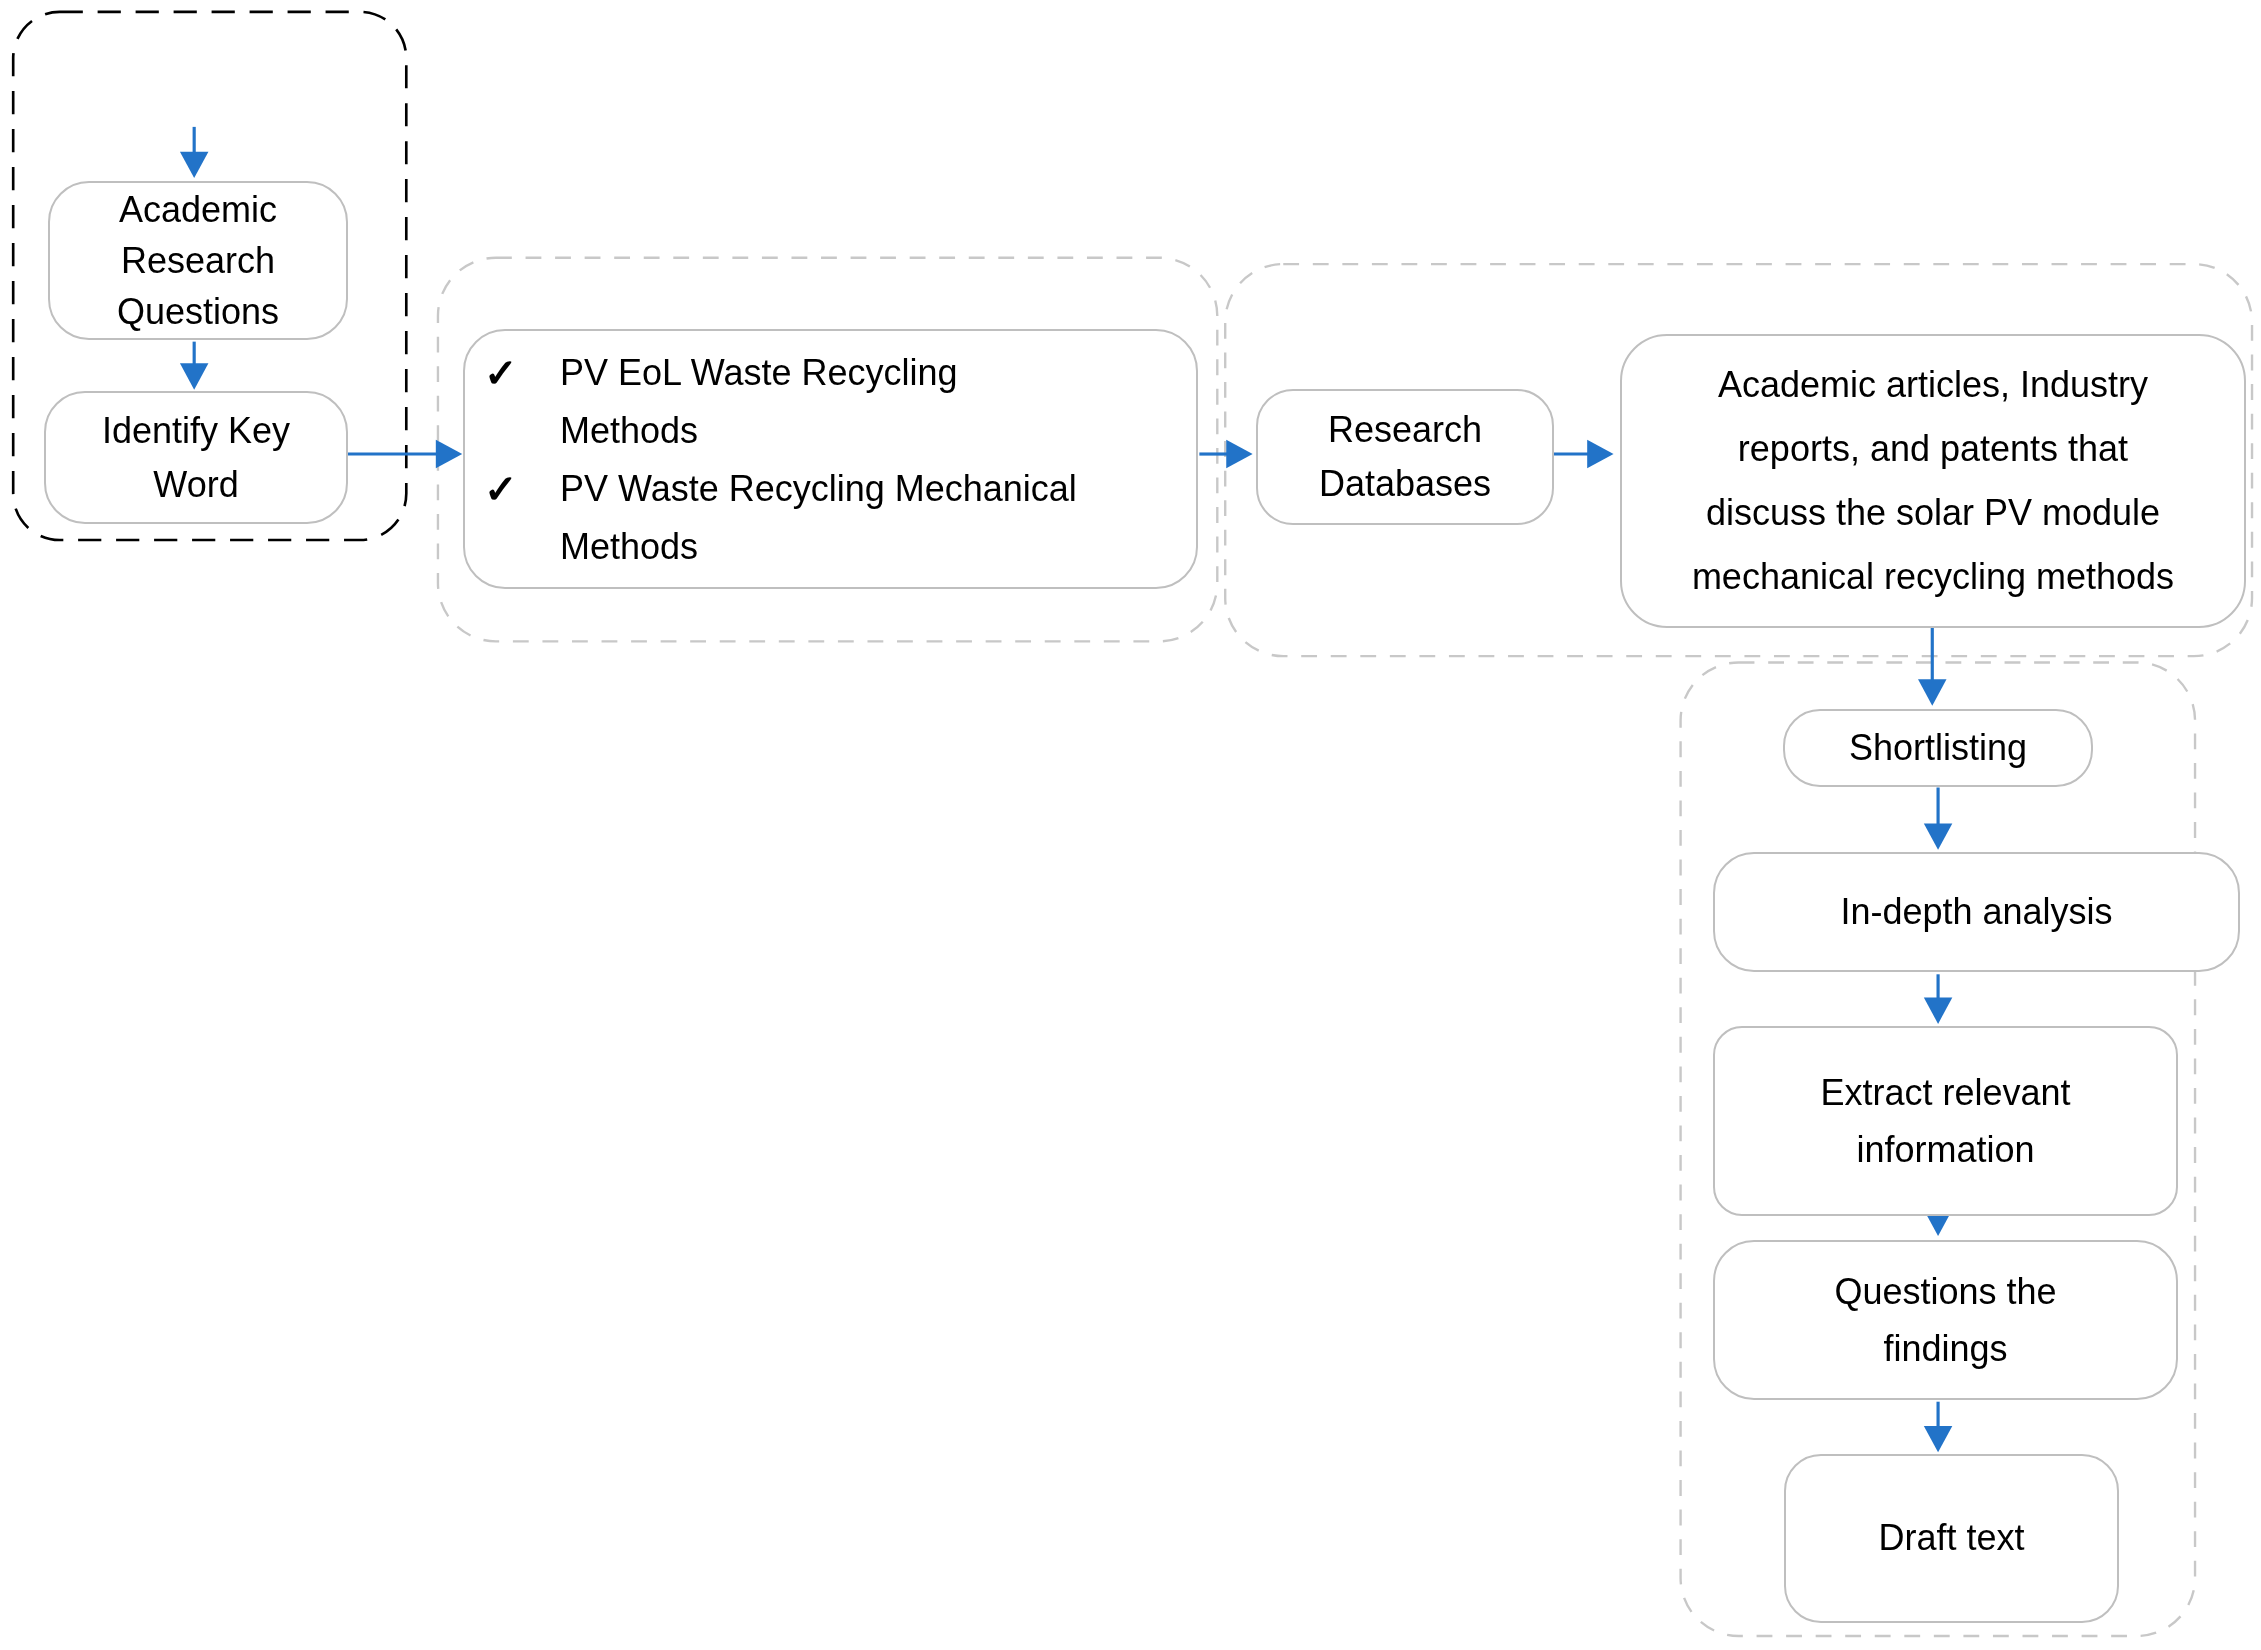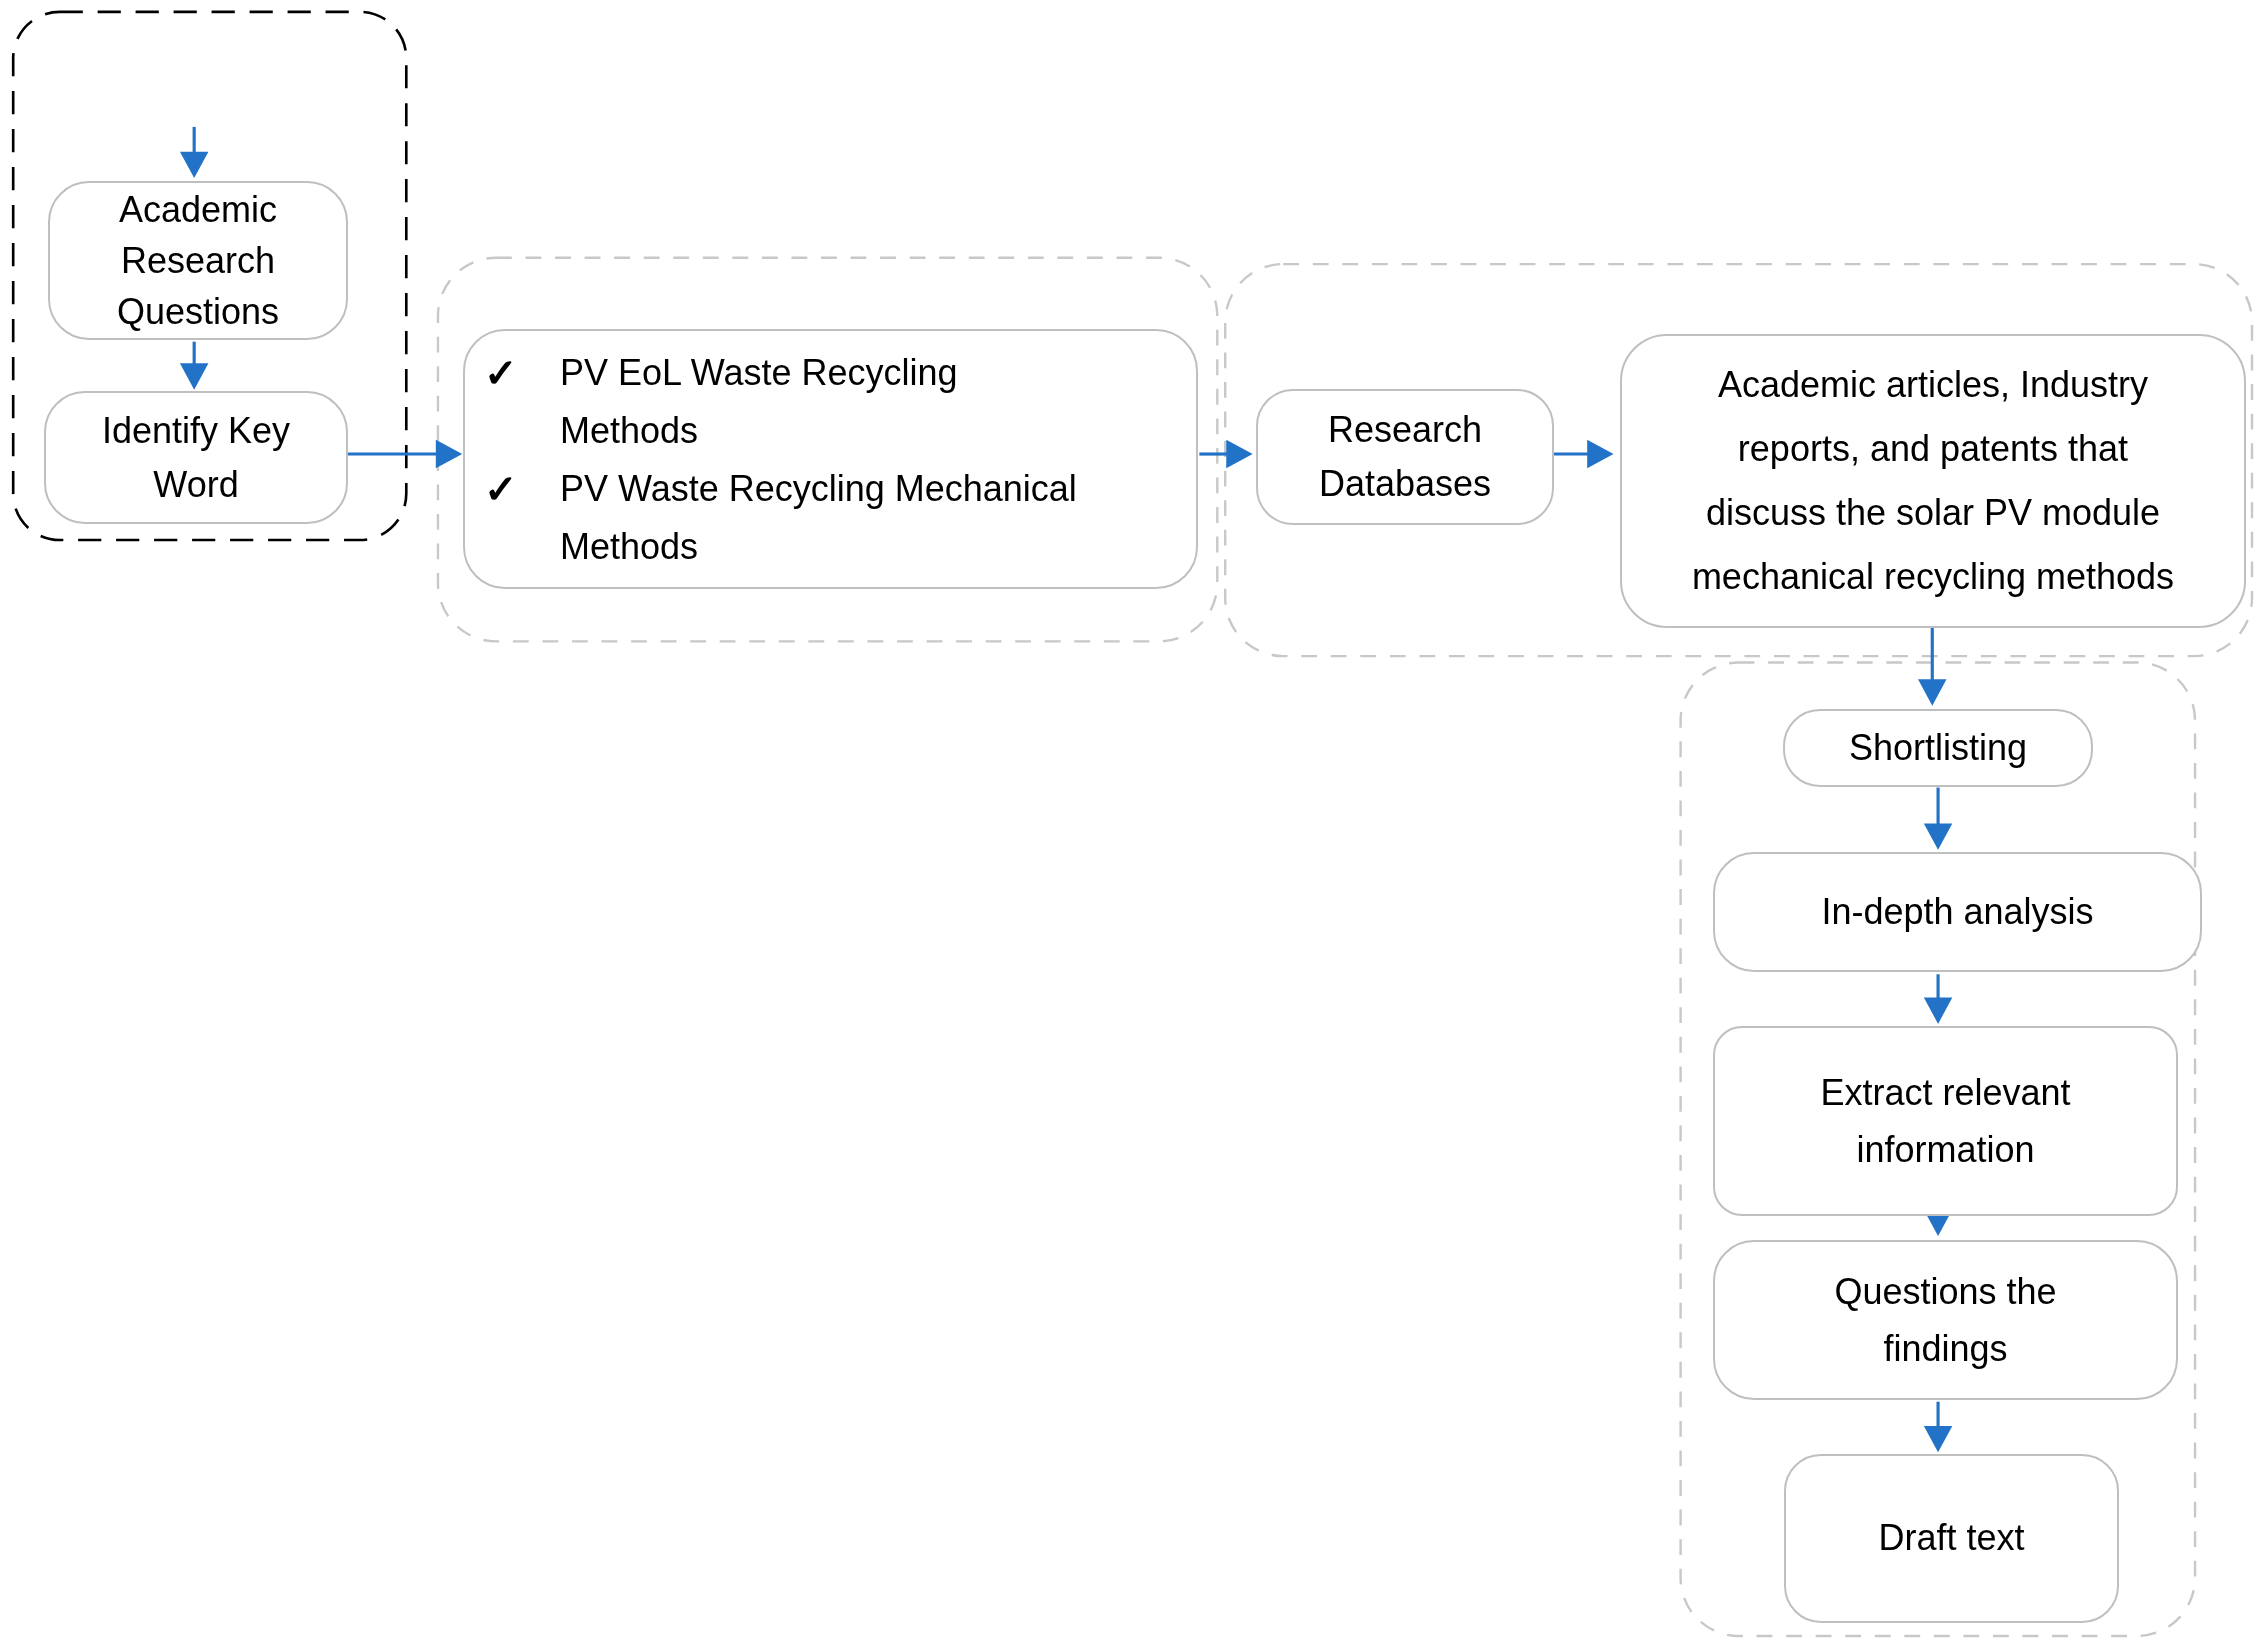--- a/index.html
+++ b/index.html
@@ -166,21 +166,21 @@
     <span class="label">Academic articles, Industry
 reports, and patents that
 discuss the solar PV module
 mechanical recycling methods</span>
   </div>
 
   <div class="node" style="left:1783px; top:709px; width:310px; height:78px; border-radius:37px;">
     <span class="label">Shortlisting</span>
   </div>
 
-  <div class="node" style="left:1713px; top:852px; width:489px; height:120px; border-radius:41px;">
+  <div class="node" style="left:1713px; top:852px; width:527px; height:120px; border-radius:41px;">
     <span class="label">In-depth analysis</span>
   </div>
 
   <div class="node" style="left:1713px; top:1026px; width:465px; height:190px; border-radius:29px; line-height:57px;">
     <span class="label">Extract relevant
 information</span>
   </div>
 
   <div class="node" style="left:1713px; top:1240px; width:465px; height:160px; border-radius:41px; line-height:57px;">
     <span class="label">Questions the

